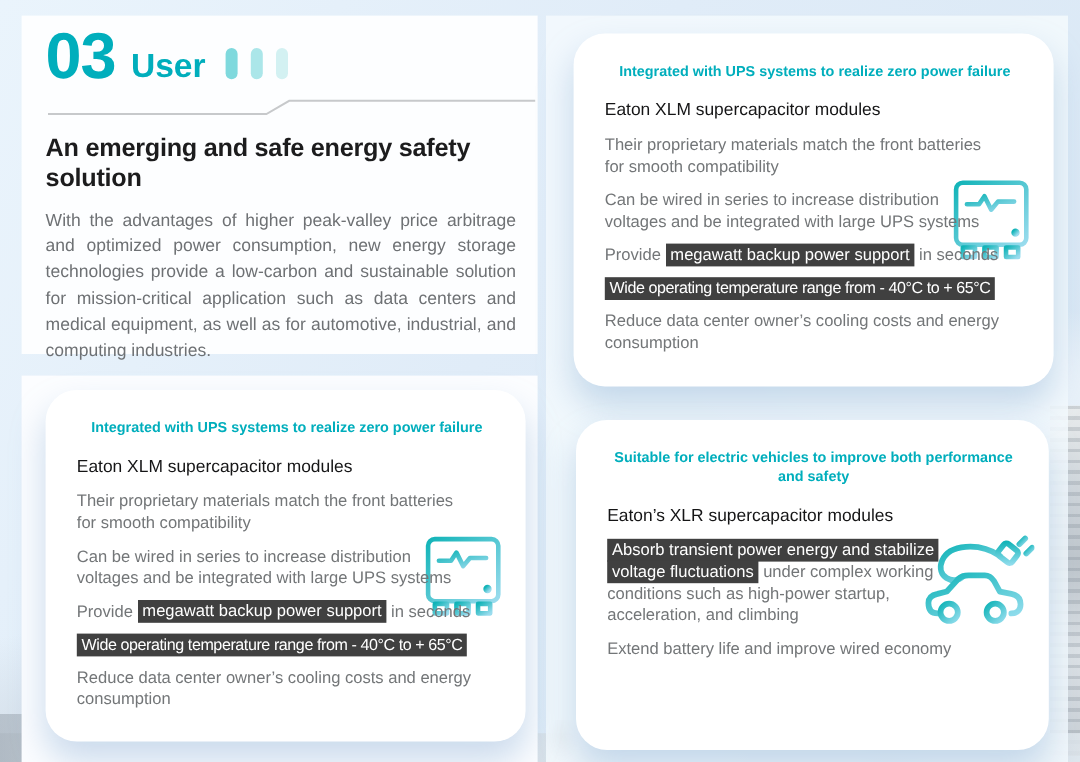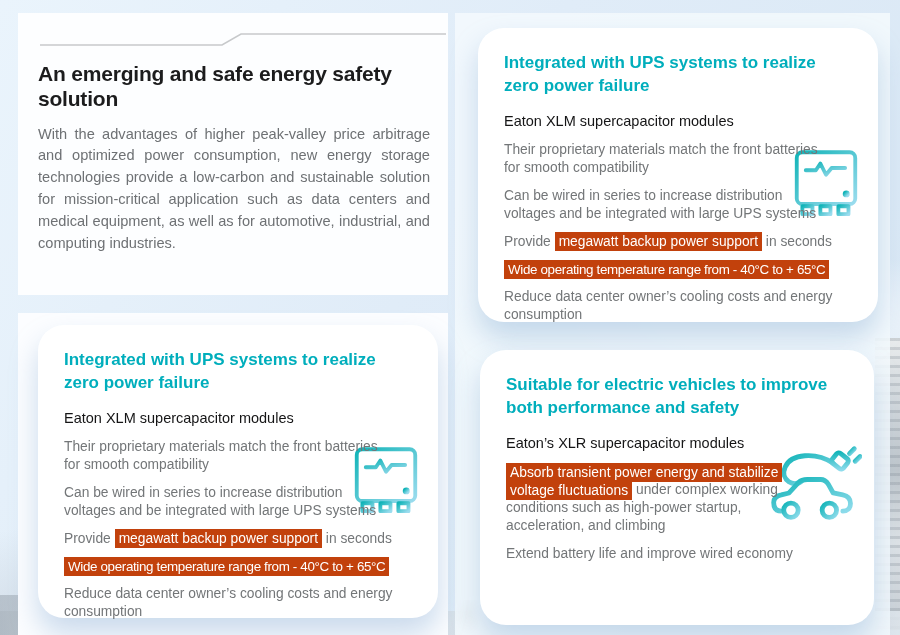--- a/index.html
+++ b/index.html
@@ -49,26 +49,26 @@
     line-height:1.18; letter-spacing:-.2px;}
   .intro-body{margin-top:12px; font-size:14.6px; color:#6e7174; line-height:1.5; text-align:justify;}
 
   
   .card{position:absolute; background:#ffffff; border-radius:26px;
     box-shadow:0 16px 28px rgba(128,168,208,.40);
     padding:24px 24px 0 26px; box-sizing:border-box;}
   .card-tr{left:478px; top:28px;  width:400px; height:294px;}
   .card-bl{left:38px;  top:325px; width:400px; height:293px;}
   .card-br{left:480px; top:350px; width:394px; height:275px;}
-  .card-title{margin:0 0 16px; font-size:17px; font-weight:bold; color:#00aebc;
-    line-height:1.33; max-width:360px;}
+  .card-title{margin:0 0 16px; font-size:12px; font-weight:bold; color:#00aebc;
+    line-height:1.33; max-width:360px;text-align:center;}
   .card-subtitle{margin:0 0 12px; font-size:14.5px; font-weight:normal; color:#151516;}
   .items{position:relative; z-index:2;}
   .item{font-size:13.8px; color:#737678; line-height:1.3; margin-bottom:10px;}
-  .hl{background:#c2410c; color:#ffffff; padding:1.5px 4px 2.5px;
+  .hl{background:#404040; color:#ffffff; padding:1.5px 4px 2.5px;
     box-decoration-break:clone; -webkit-box-decoration-break:clone;}
   .card--ups .items .item:nth-child(-n+2){padding-right:30px;}
   .card--ups .items .item:nth-child(4){letter-spacing:-.35px; font-size:13.4px;}
   .card--ev  .items .item:first-child{padding-right:60px;}
   .card-icon{position:absolute; z-index:1;}
   .card--ups .card-icon{right:16px; top:118px; width:72px; height:80px;}
   .card--ev  .card-icon{right:12px; top:94px;  width:96px; height:96px;}
 </style>
 </head>
 <body>
@@ -81,20 +81,29 @@
   <div class="decor decor-bottom-strip"></div>
   <div class="decor decor-bottom-left-photo"></div>
   <div class="decor decor-tree"></div>
   <div class="decor decor-pole"></div>
 
   <div class="backdrop backdrop-tr"></div>
   <div class="backdrop backdrop-bl"></div>
   <div class="backdrop backdrop-br"></div>
 
   <section class="intro">
+    <div class="intro-head">
+      <span class="section-number">03</span>
+      <span class="section-label">User</span>
+      <span class="pills">
+        <span class="pill pill-1"></span>
+        <span class="pill pill-2"></span>
+        <span class="pill pill-3"></span>
+      </span>
+    </div>
     <svg class="divider-svg" width="410" height="18" viewBox="0 0 410 18">
       <polyline points="2,15 184,15 203,4 408,4" fill="none" stroke="#c7c9cb" stroke-width="1.6"></polyline>
     </svg>
     <h1 class="intro-title">An emerging and safe energy safety solution</h1>
     <p class="intro-body">With the advantages of higher peak-valley price arbitrage and optimized power consumption, new energy storage technologies provide a low-carbon and sustainable solution for mission-critical application such as data centers and medical equipment, as well as for automotive, industrial, and computing industries.</p>
   </section>
 
   <section class="card card-tr card--ups">
     <h2 class="card-title">Integrated with UPS systems to realize zero power failure</h2>
     <h3 class="card-subtitle">Eaton XLM supercapacitor modules</h3>

